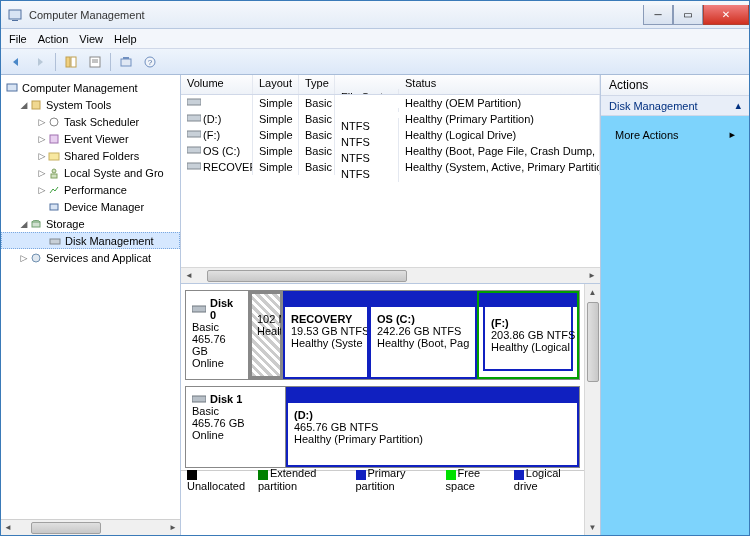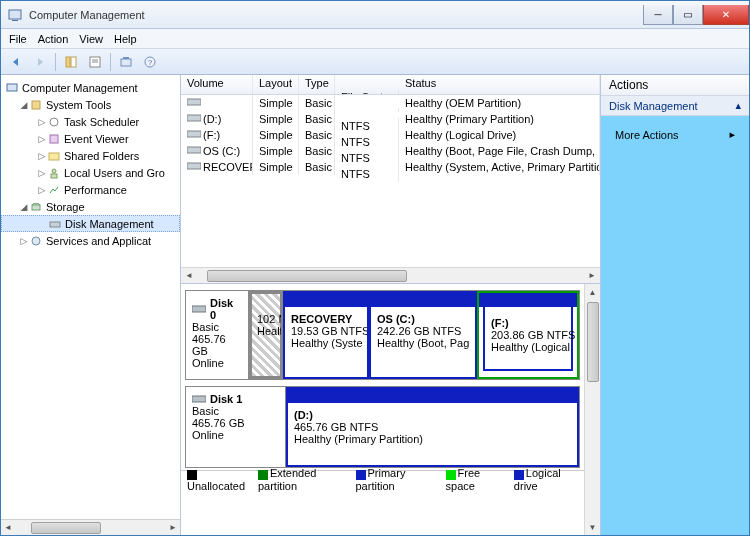--- a/index.html
+++ b/index.html
@@ -179,30 +179,39 @@
           <span>Shared Folders</span>
         </div>
       <div class="tree-item indent2">
           <span class="expander">▷</span>
           <span class="tree-icon">
             <svg width="12" height="12">
               <circle cx="6" cy="4" r="2" fill="#d0e0c0" stroke="#80a060"></circle>
               <rect x="3" y="7" width="6" height="4" fill="#d0e0c0" stroke="#80a060"></rect>
             </svg>
           </span>
-          <span>Local Users and Gro</span>
+          <span>Local Syste and Gro</span>
         </div>
       <div class="tree-item indent2">
           <span class="expander">▷</span>
           <span class="tree-icon">
             <svg width="12" height="12">
               <polyline points="2,9 5,5 7,7 10,3" fill="none" stroke="#40a040"></polyline>
             </svg>
           </span>
           <span>Performance</span>
+        </div>
+      <div class="tree-item indent2">
+          <span class="expander" style="visibility:hidden">▷</span>
+          <span class="tree-icon">
+            <svg width="12" height="12">
+              <rect x="2" y="3" width="8" height="6" fill="#d8e4f4" stroke="#5070a0"></rect>
+            </svg>
+          </span>
+          <span>Device Manager</span>
         </div>
       <div class="tree-item indent1">
           <span class="expander">◢</span>
           <span class="tree-icon">
             <svg width="12" height="12">
               <ellipse cx="6" cy="4" rx="4" ry="1.5" fill="#d0e0d0" stroke="#70a070"></ellipse>
               <rect x="2" y="4" width="8" height="5" fill="#d0e0d0" stroke="#70a070"></rect>
             </svg>
           </span>
           <span>Storage</span>

